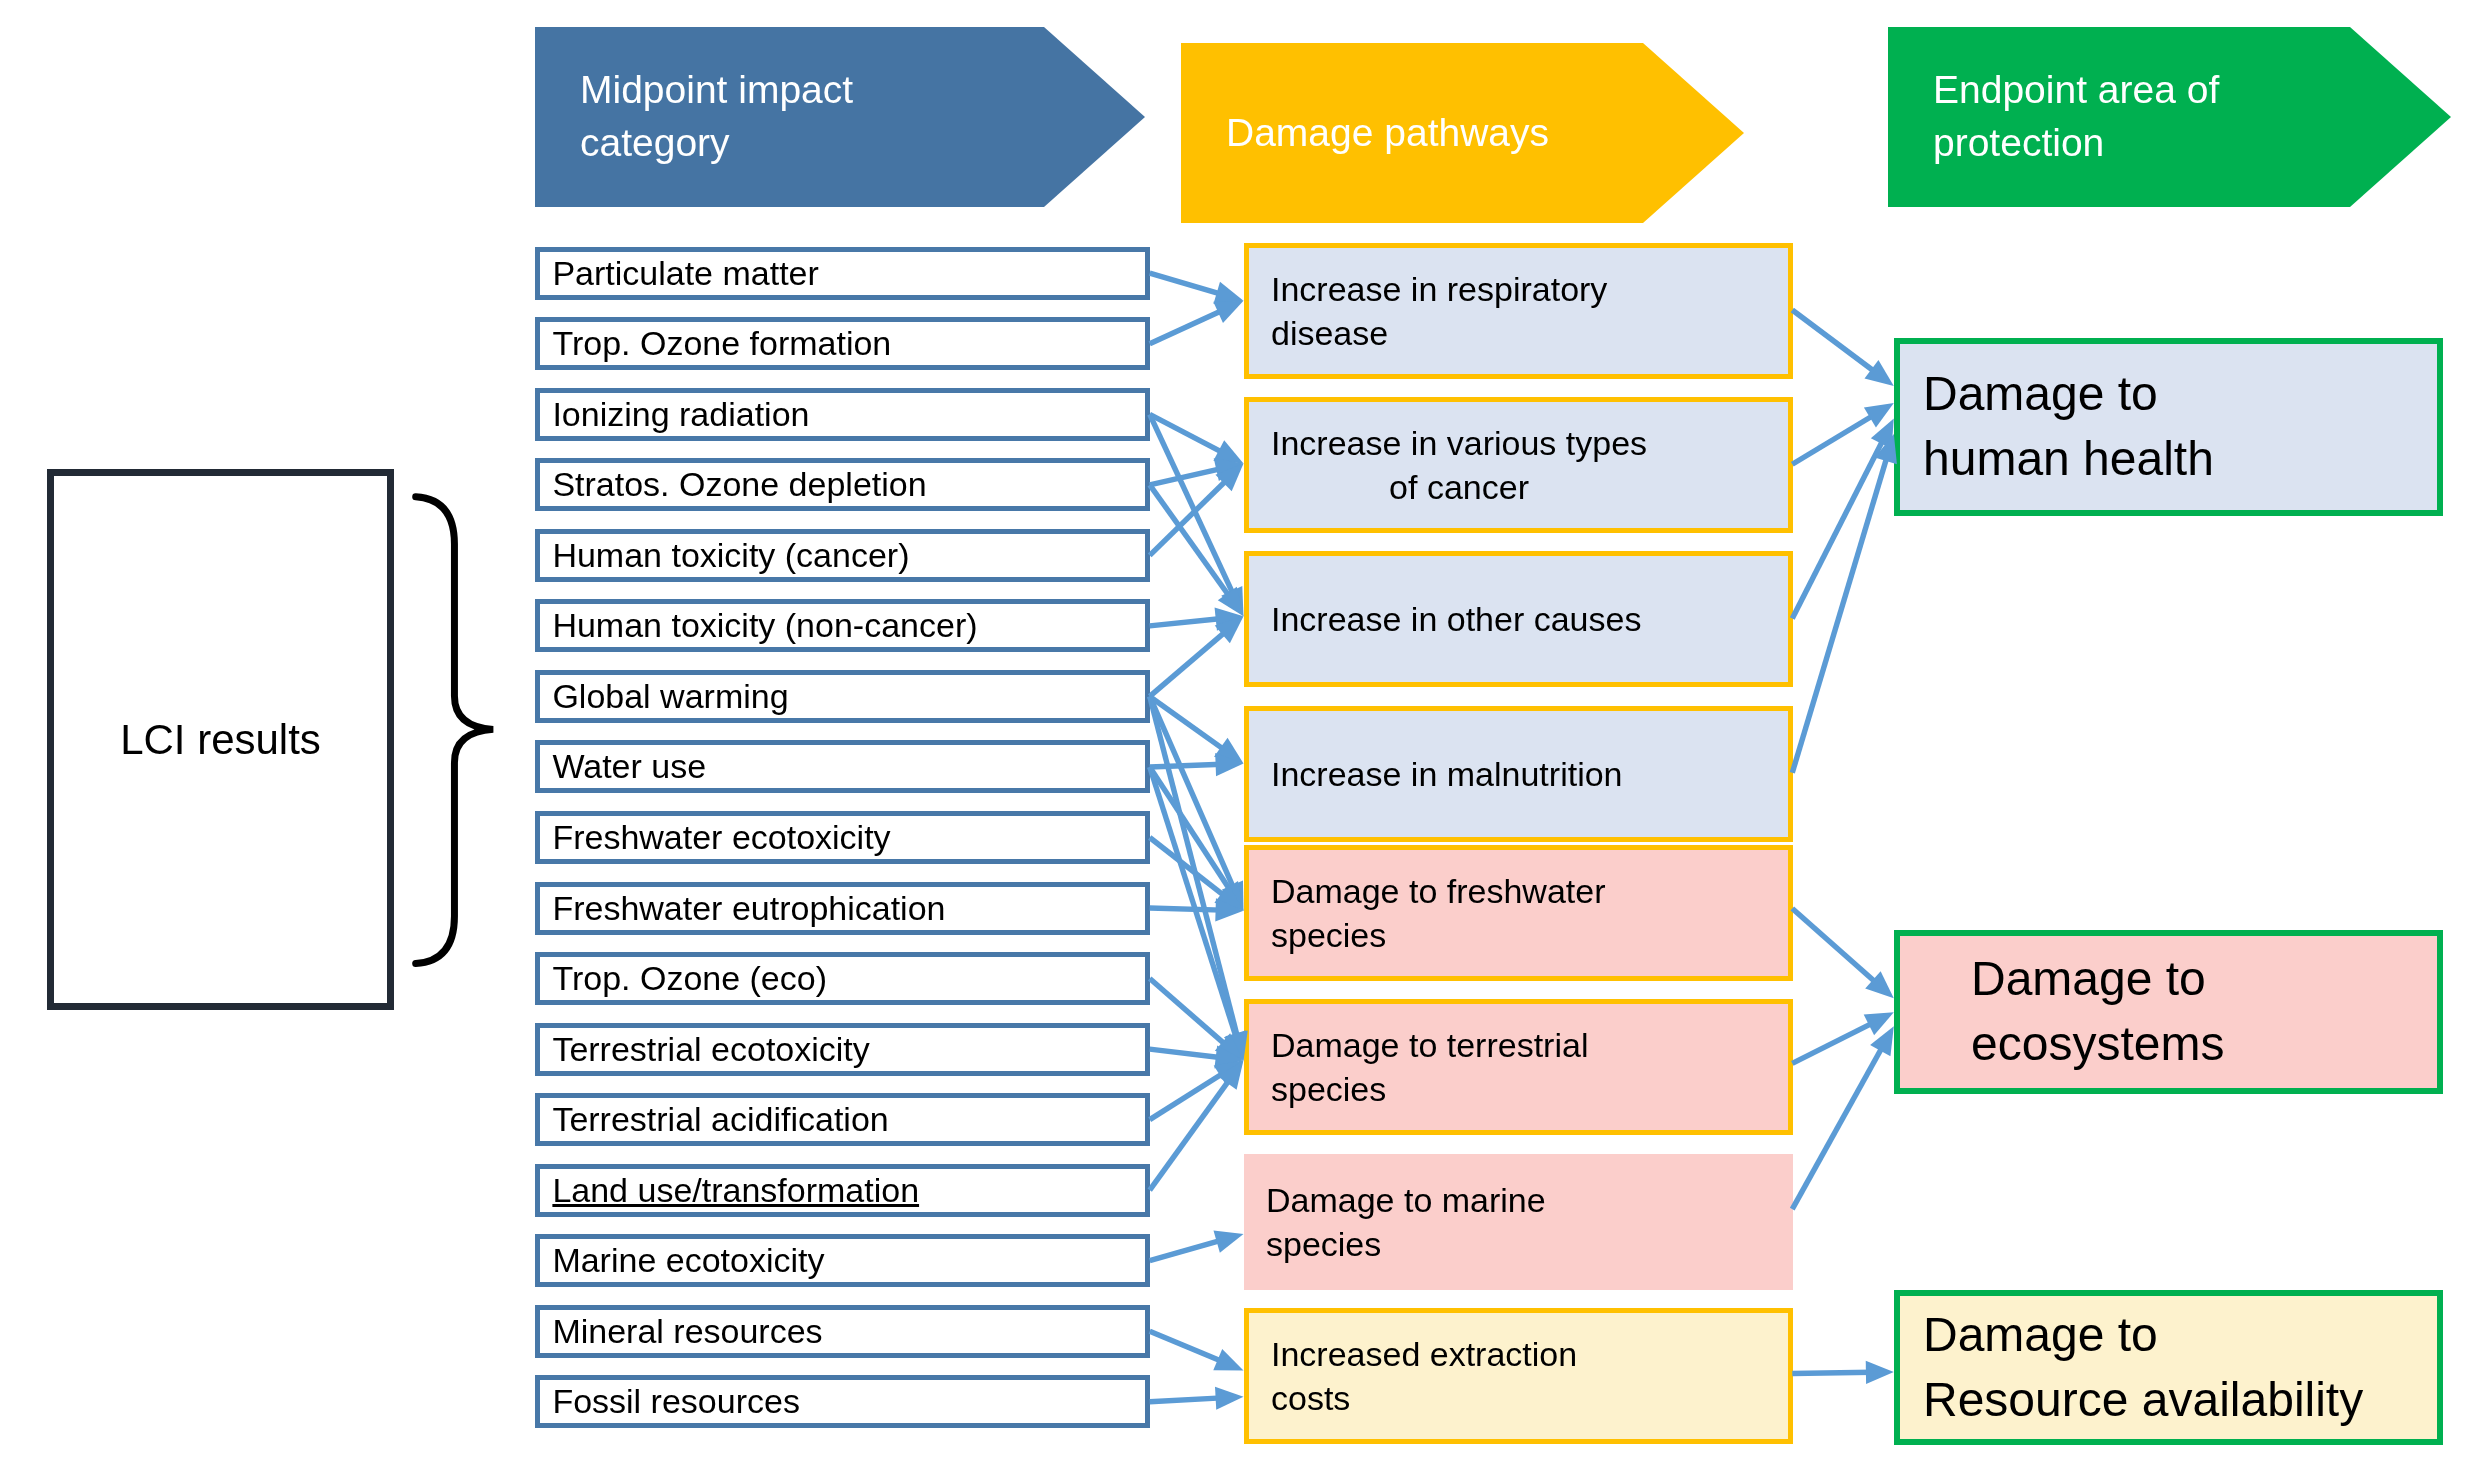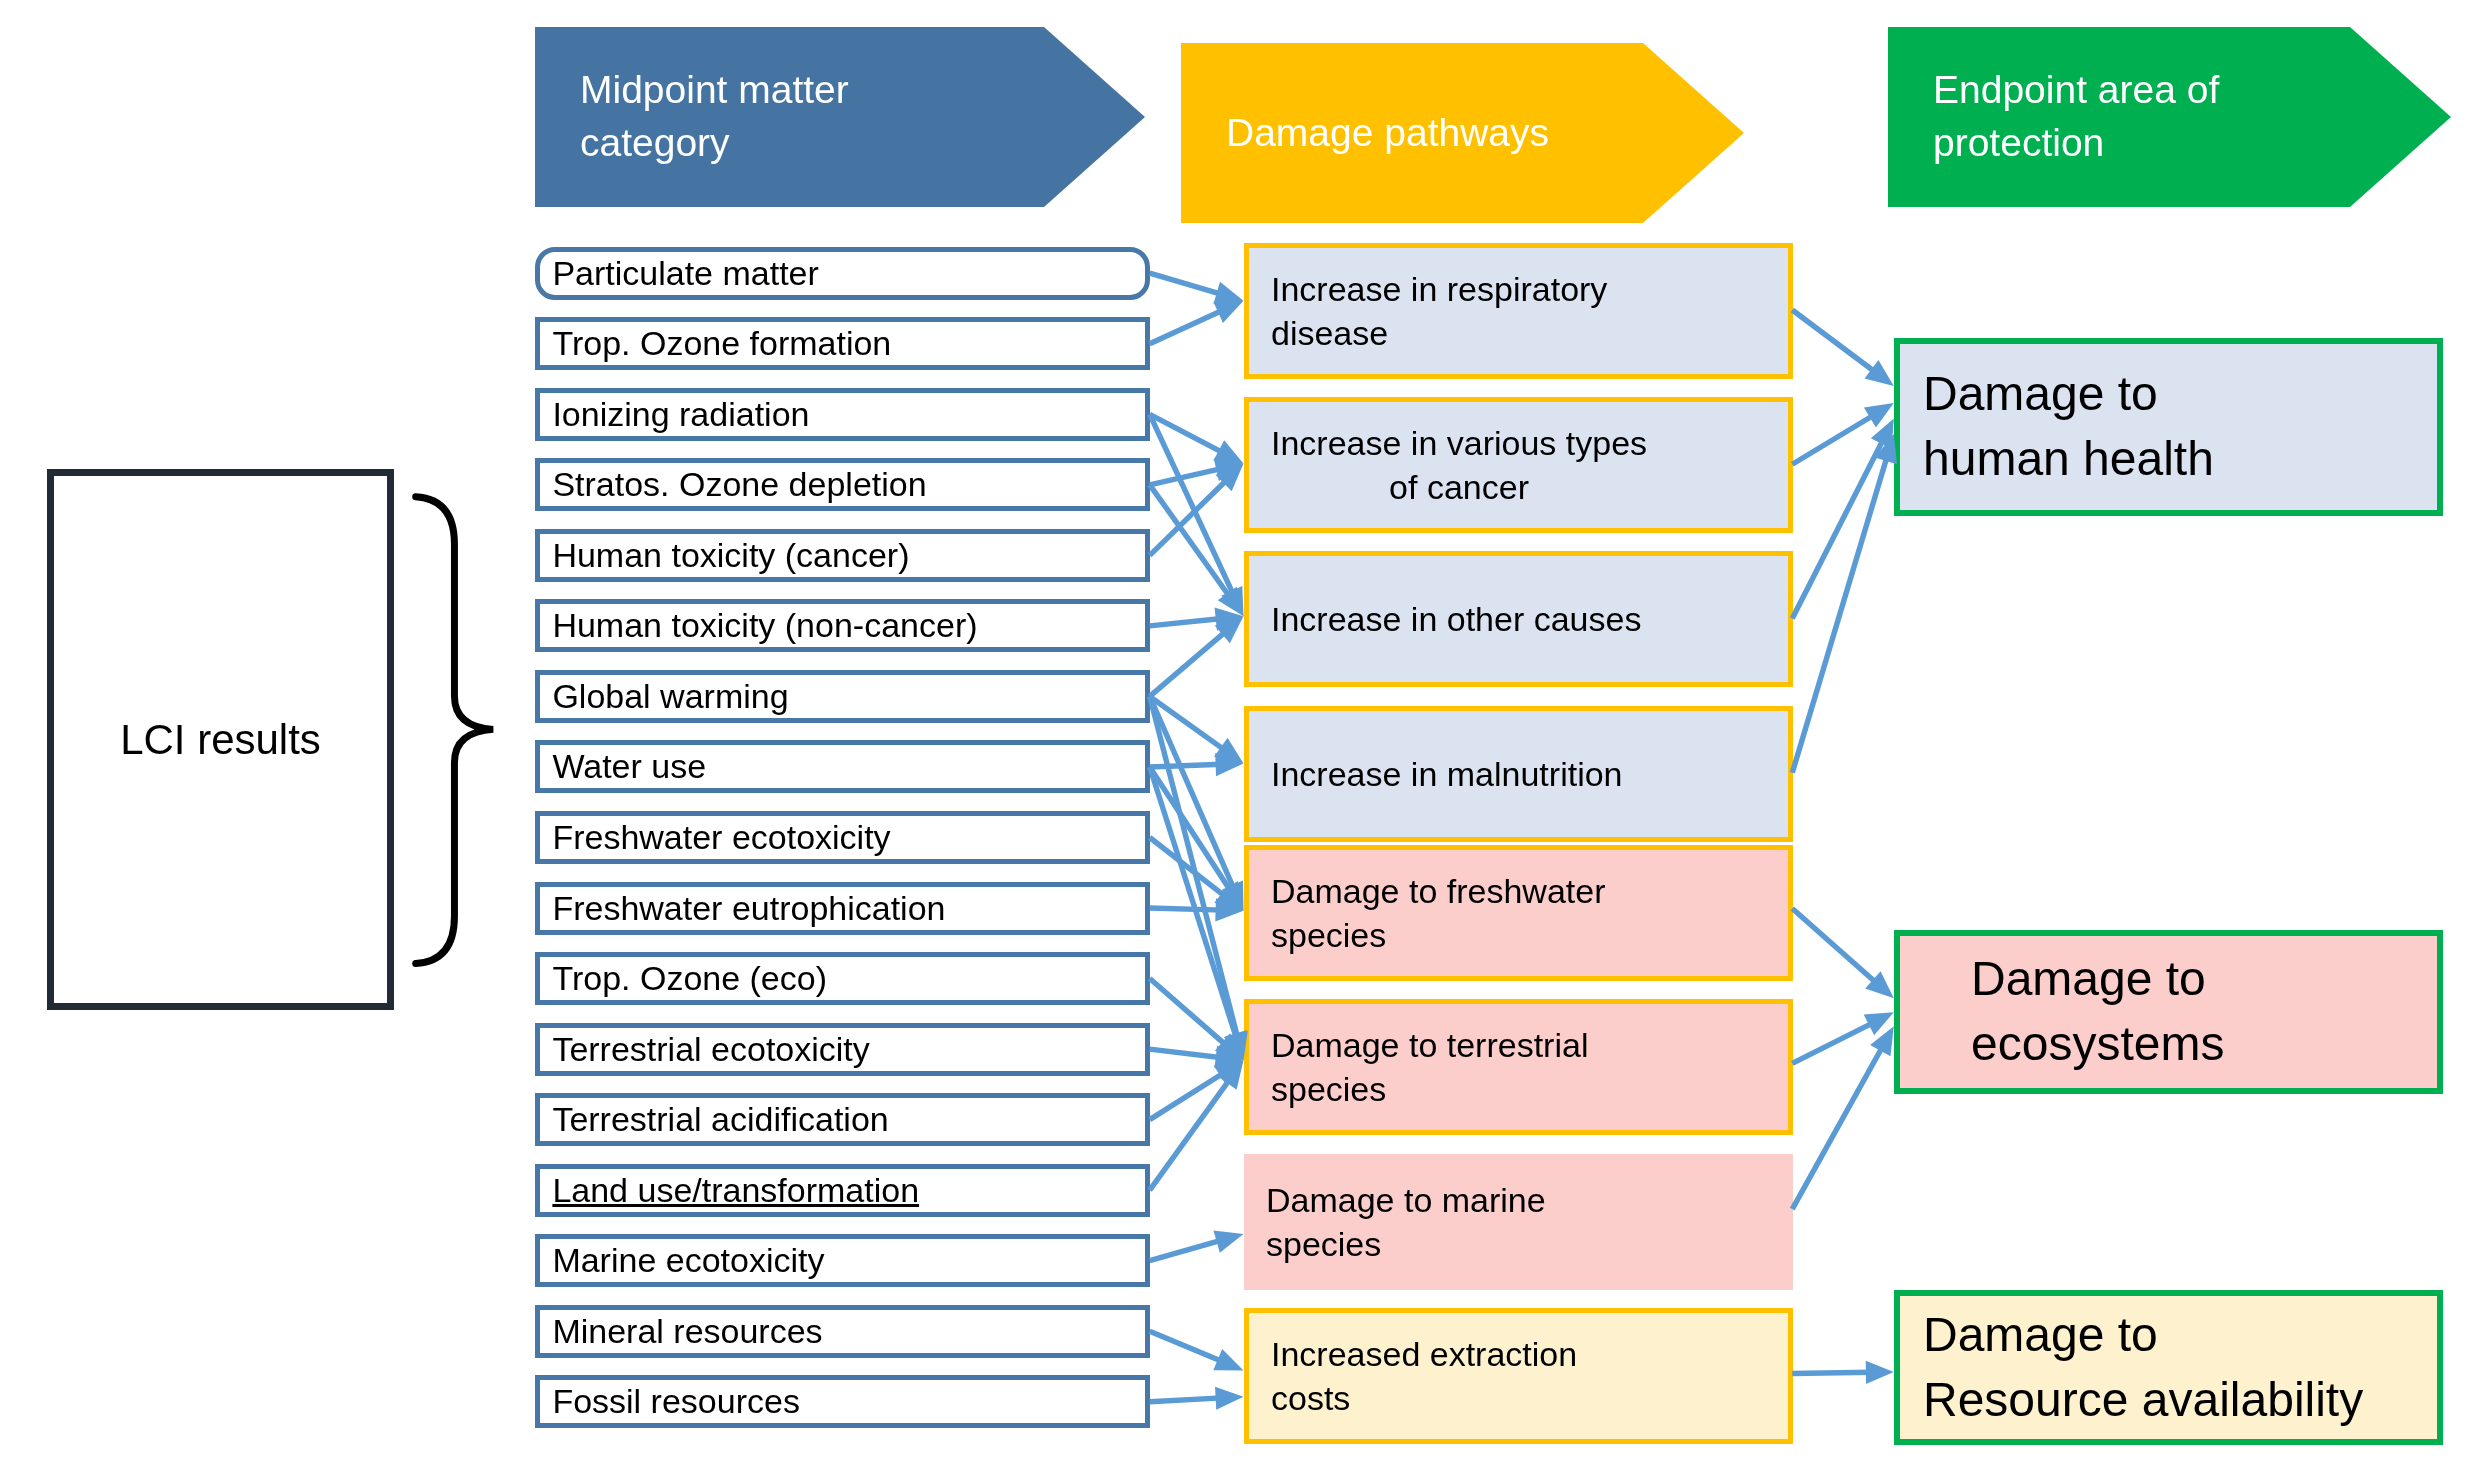--- a/index.html
+++ b/index.html
@@ -35,37 +35,37 @@
   .fill-resource{background:var(--c-res);}
 
   #arrow-layer{position:absolute;left:0;top:0;width:2487px;height:1482px;pointer-events:none;}
 </style>
 </head>
 <body>
 
 <div id="stage">
 
   <div class="header-arrow" id="hdr-mid">
-    <span class="label">Midpoint matter
+    <span class="label">Midpoint impact
 category</span>
   </div>
   <div class="header-arrow" id="hdr-path">
     <span class="label">Damage pathways</span>
   </div>
   <div class="header-arrow" id="hdr-end">
     <span class="label">Endpoint area of
 protection</span>
   </div>
 
   <div class="lci-box">
     <span class="label">LCI results</span>
   </div>
 
   <div id="mid-col">
-      <div class="mid-box" style="top: 247px; border-radius: 20px;">
+      <div class="mid-box" style="top: 247px;">
         <span class="label">Particulate matter</span>
       </div>
       <div class="mid-box" style="top: 317px;">
         <span class="label">Trop. Ozone formation</span>
       </div>
       <div class="mid-box" style="top: 388px;">
         <span class="label">Ionizing radiation</span>
       </div>
       <div class="mid-box" style="top: 458px;">
         <span class="label">Stratos. Ozone depletion</span>

